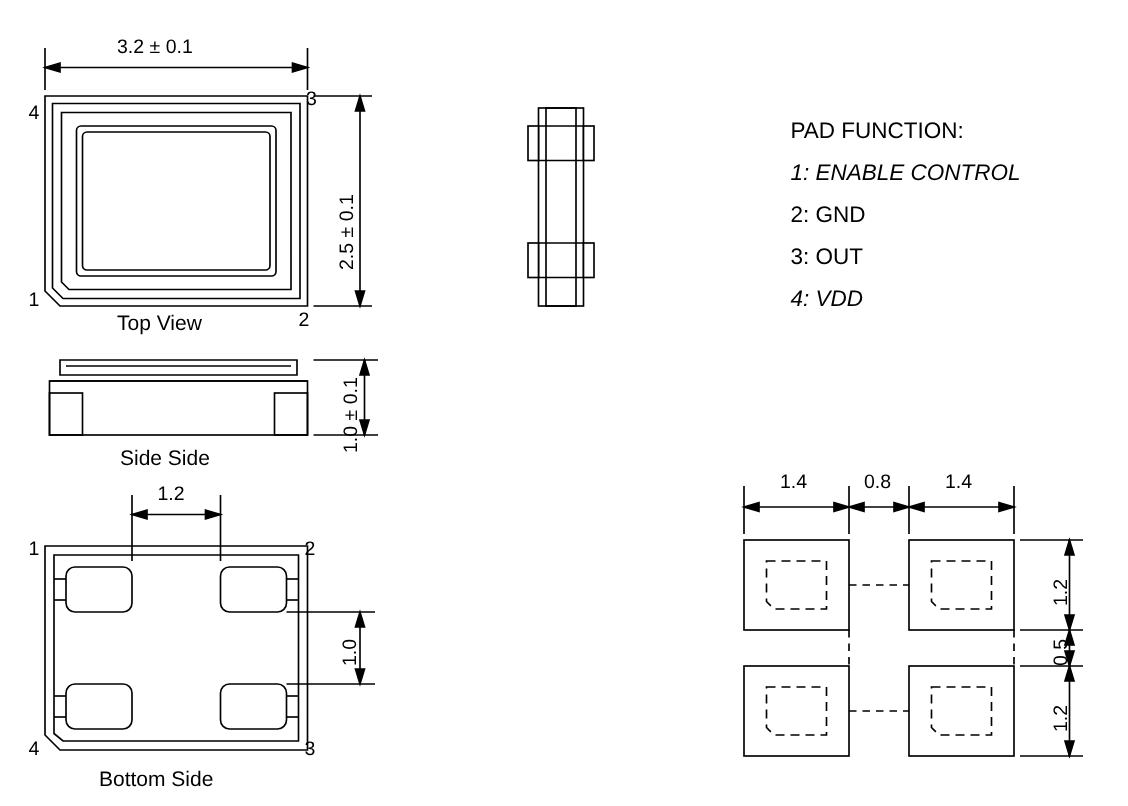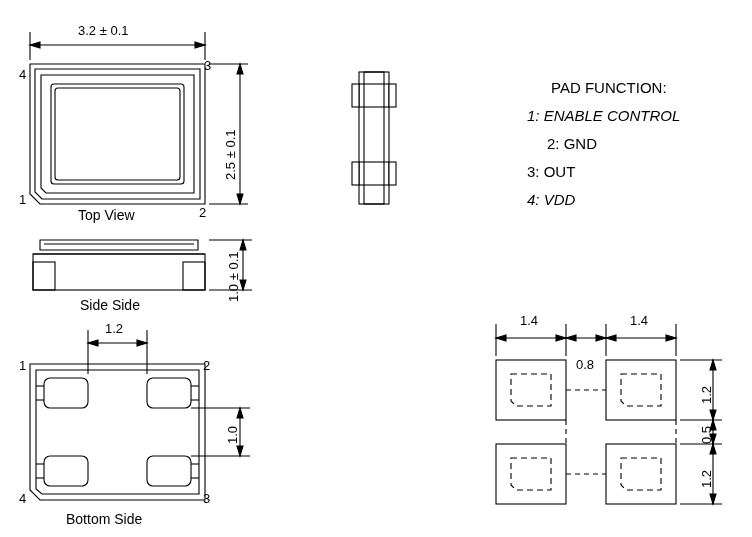--- a/index.html
+++ b/index.html
@@ -227,28 +227,28 @@
 
   <div class="lbl dim vert" style="left:226px; top:432px;">1.0</div>
 
   <div class="lbl pin" style="left:19px; top:347px;">1</div>
   <div class="lbl pin" style="left:203px; top:347px;">2</div>
   <div class="lbl pin" style="left:19px; top:480px;">4</div>
   <div class="lbl pin" style="left:203px; top:480px;">3</div>
 
   <div class="lbl caption" style="left:66px; top:500px;">Bottom Side</div>
 
-  <div class="lbl padfn" style="left:527px; top:68px;margin-left:24px;">PAD FUNCTION:</div>
+  <div class="lbl padfn" style="left:527px; top:68px;">PAD FUNCTION:</div>
   <div class="lbl padfn" style="left:527px; top:96px;font-style:italic;">1: ENABLE CONTROL</div>
-  <div class="lbl padfn" style="left:527px; top:124px;margin-left:20px;">2: GND</div>
+  <div class="lbl padfn" style="left:527px; top:124px;">2: GND</div>
   <div class="lbl padfn" style="left:527px; top:152px;">3: OUT</div>
   <div class="lbl padfn" style="left:527px; top:180px;font-style:italic;">4: VDD</div>
 
   <div class="lbl dim" style="left:520px; top:302px;">1.4</div>
-  <div class="lbl dim" style="left:576px; top:302px;margin-top:44px;">0.8</div>
+  <div class="lbl dim" style="left:576px; top:302px;">0.8</div>
   <div class="lbl dim" style="left:630px; top:302px;">1.4</div>
 
   <div class="lbl dim vert" style="left:700px; top:392px;">1.2</div>
   <div class="lbl dim vert" style="left:700px; top:432px;">0.5</div>
   <div class="lbl dim vert" style="left:700px; top:476px;">1.2</div>
 
 
 </div>
 
 </body></html>

